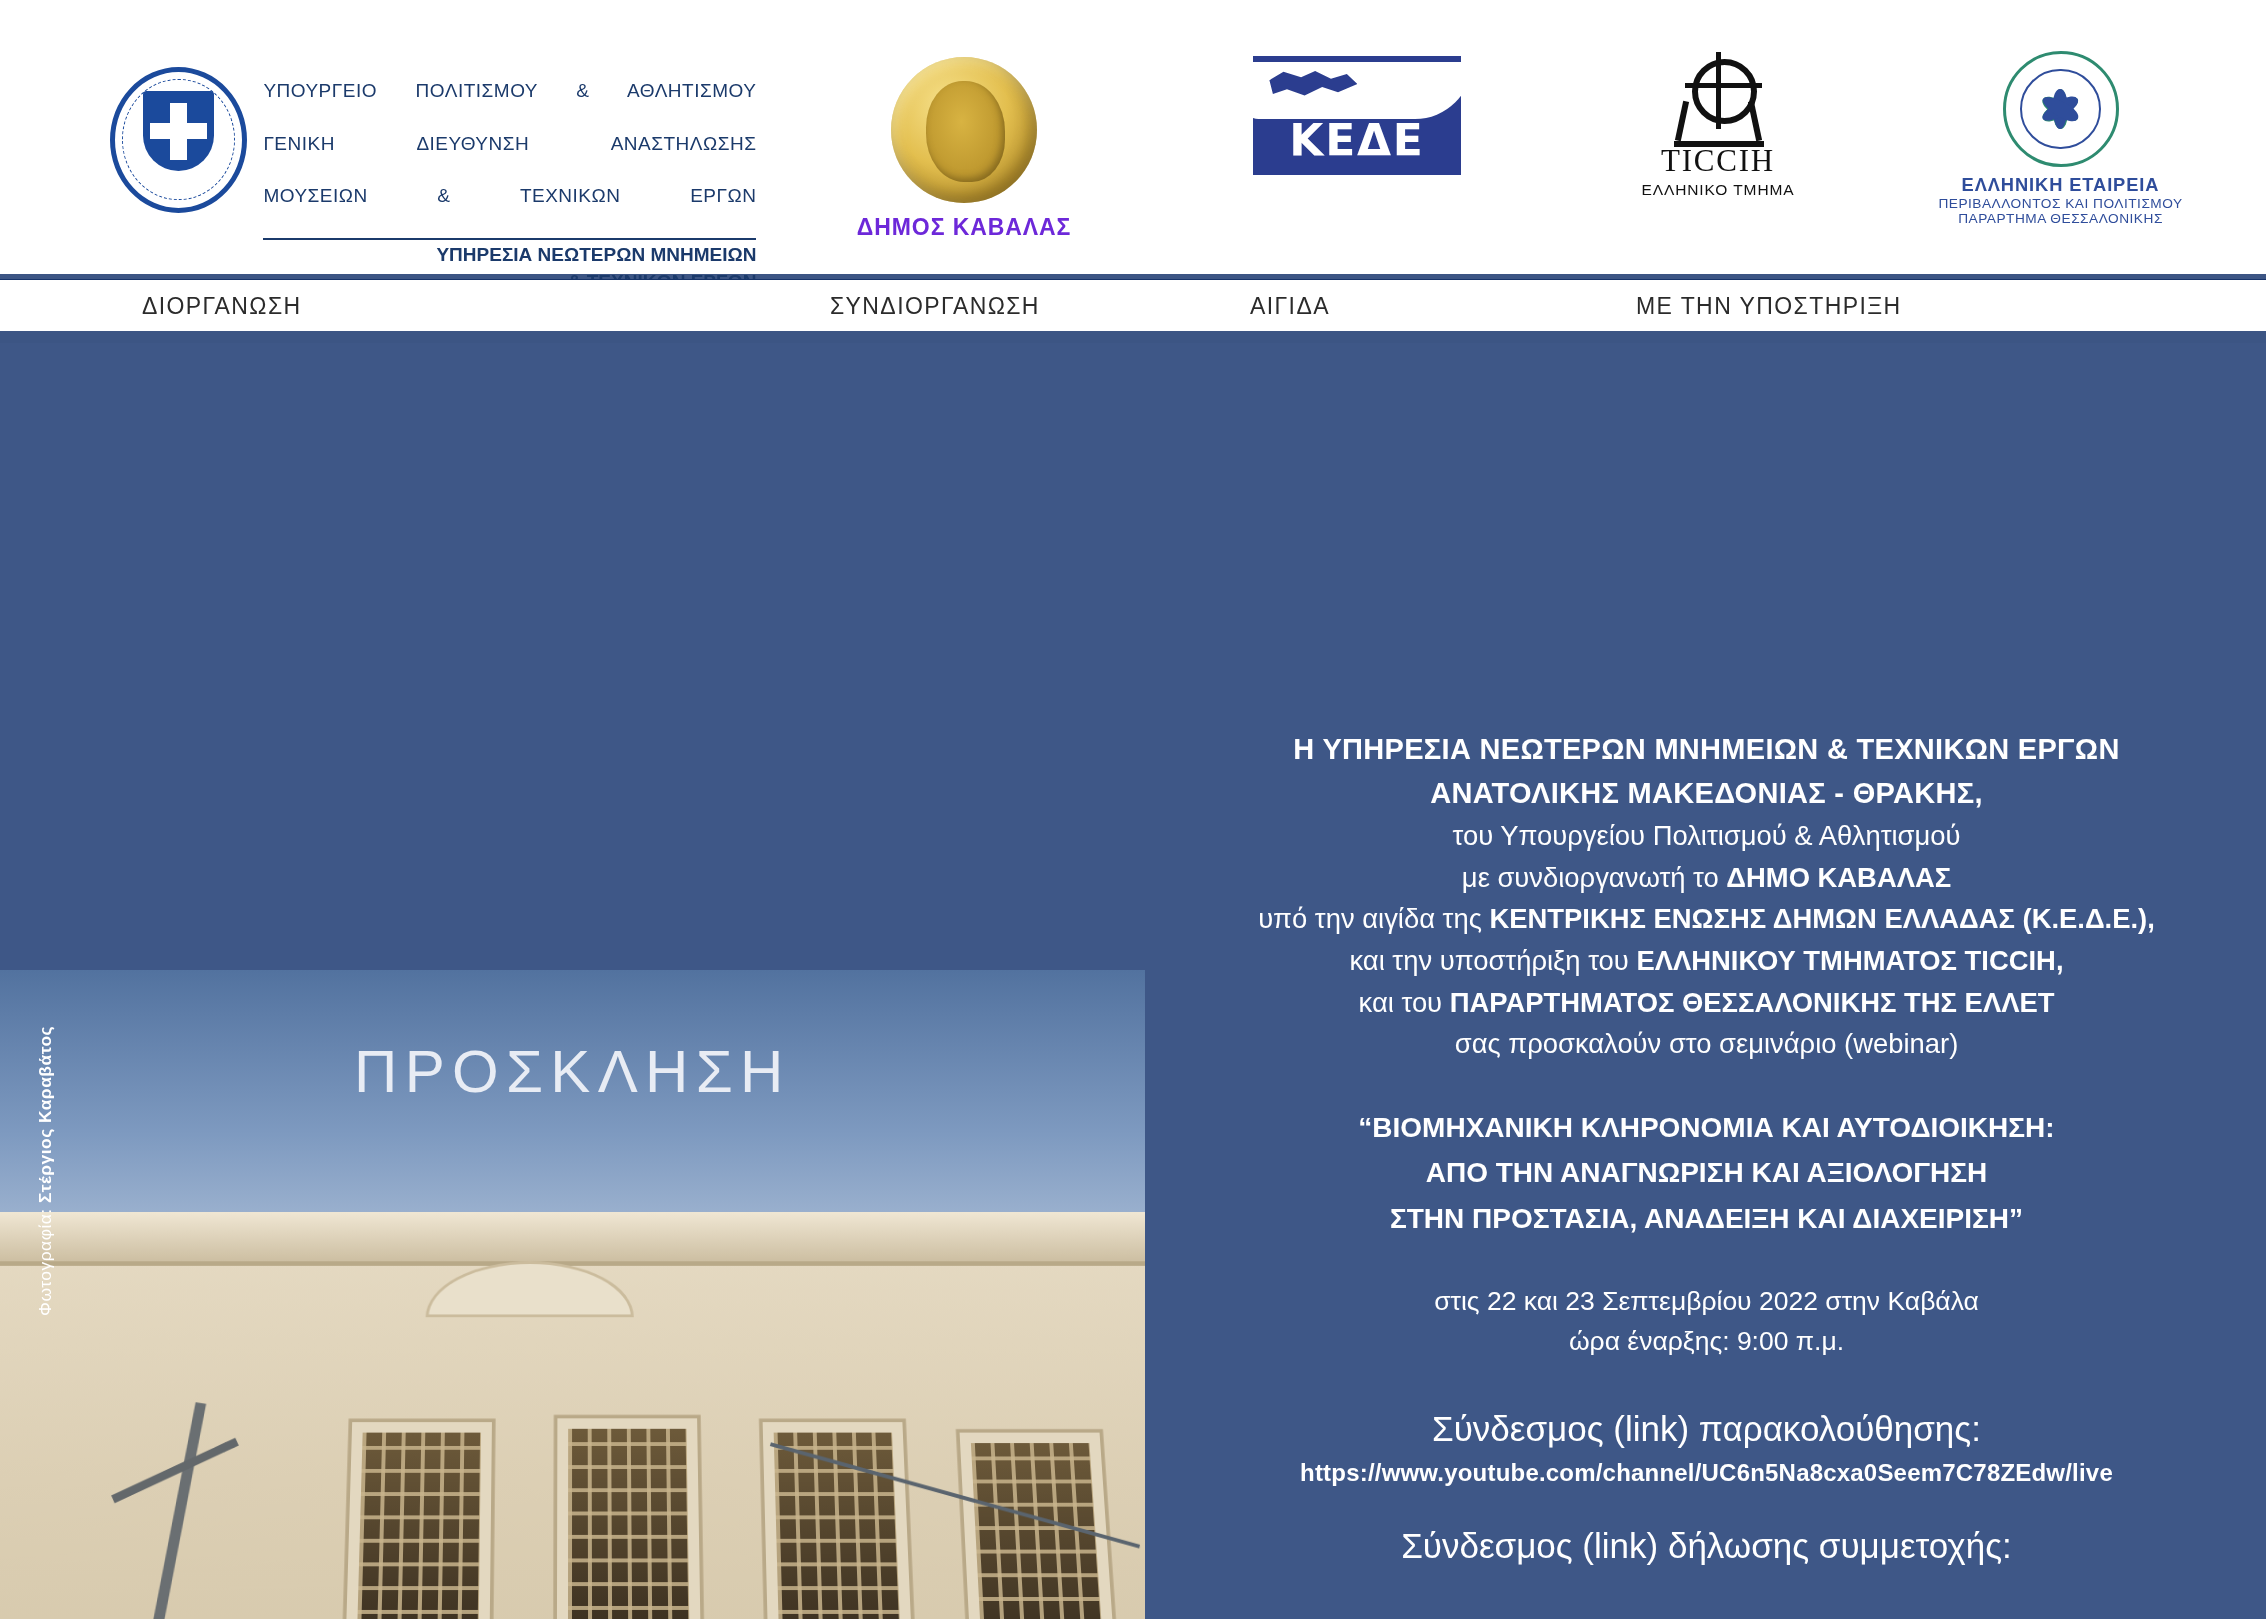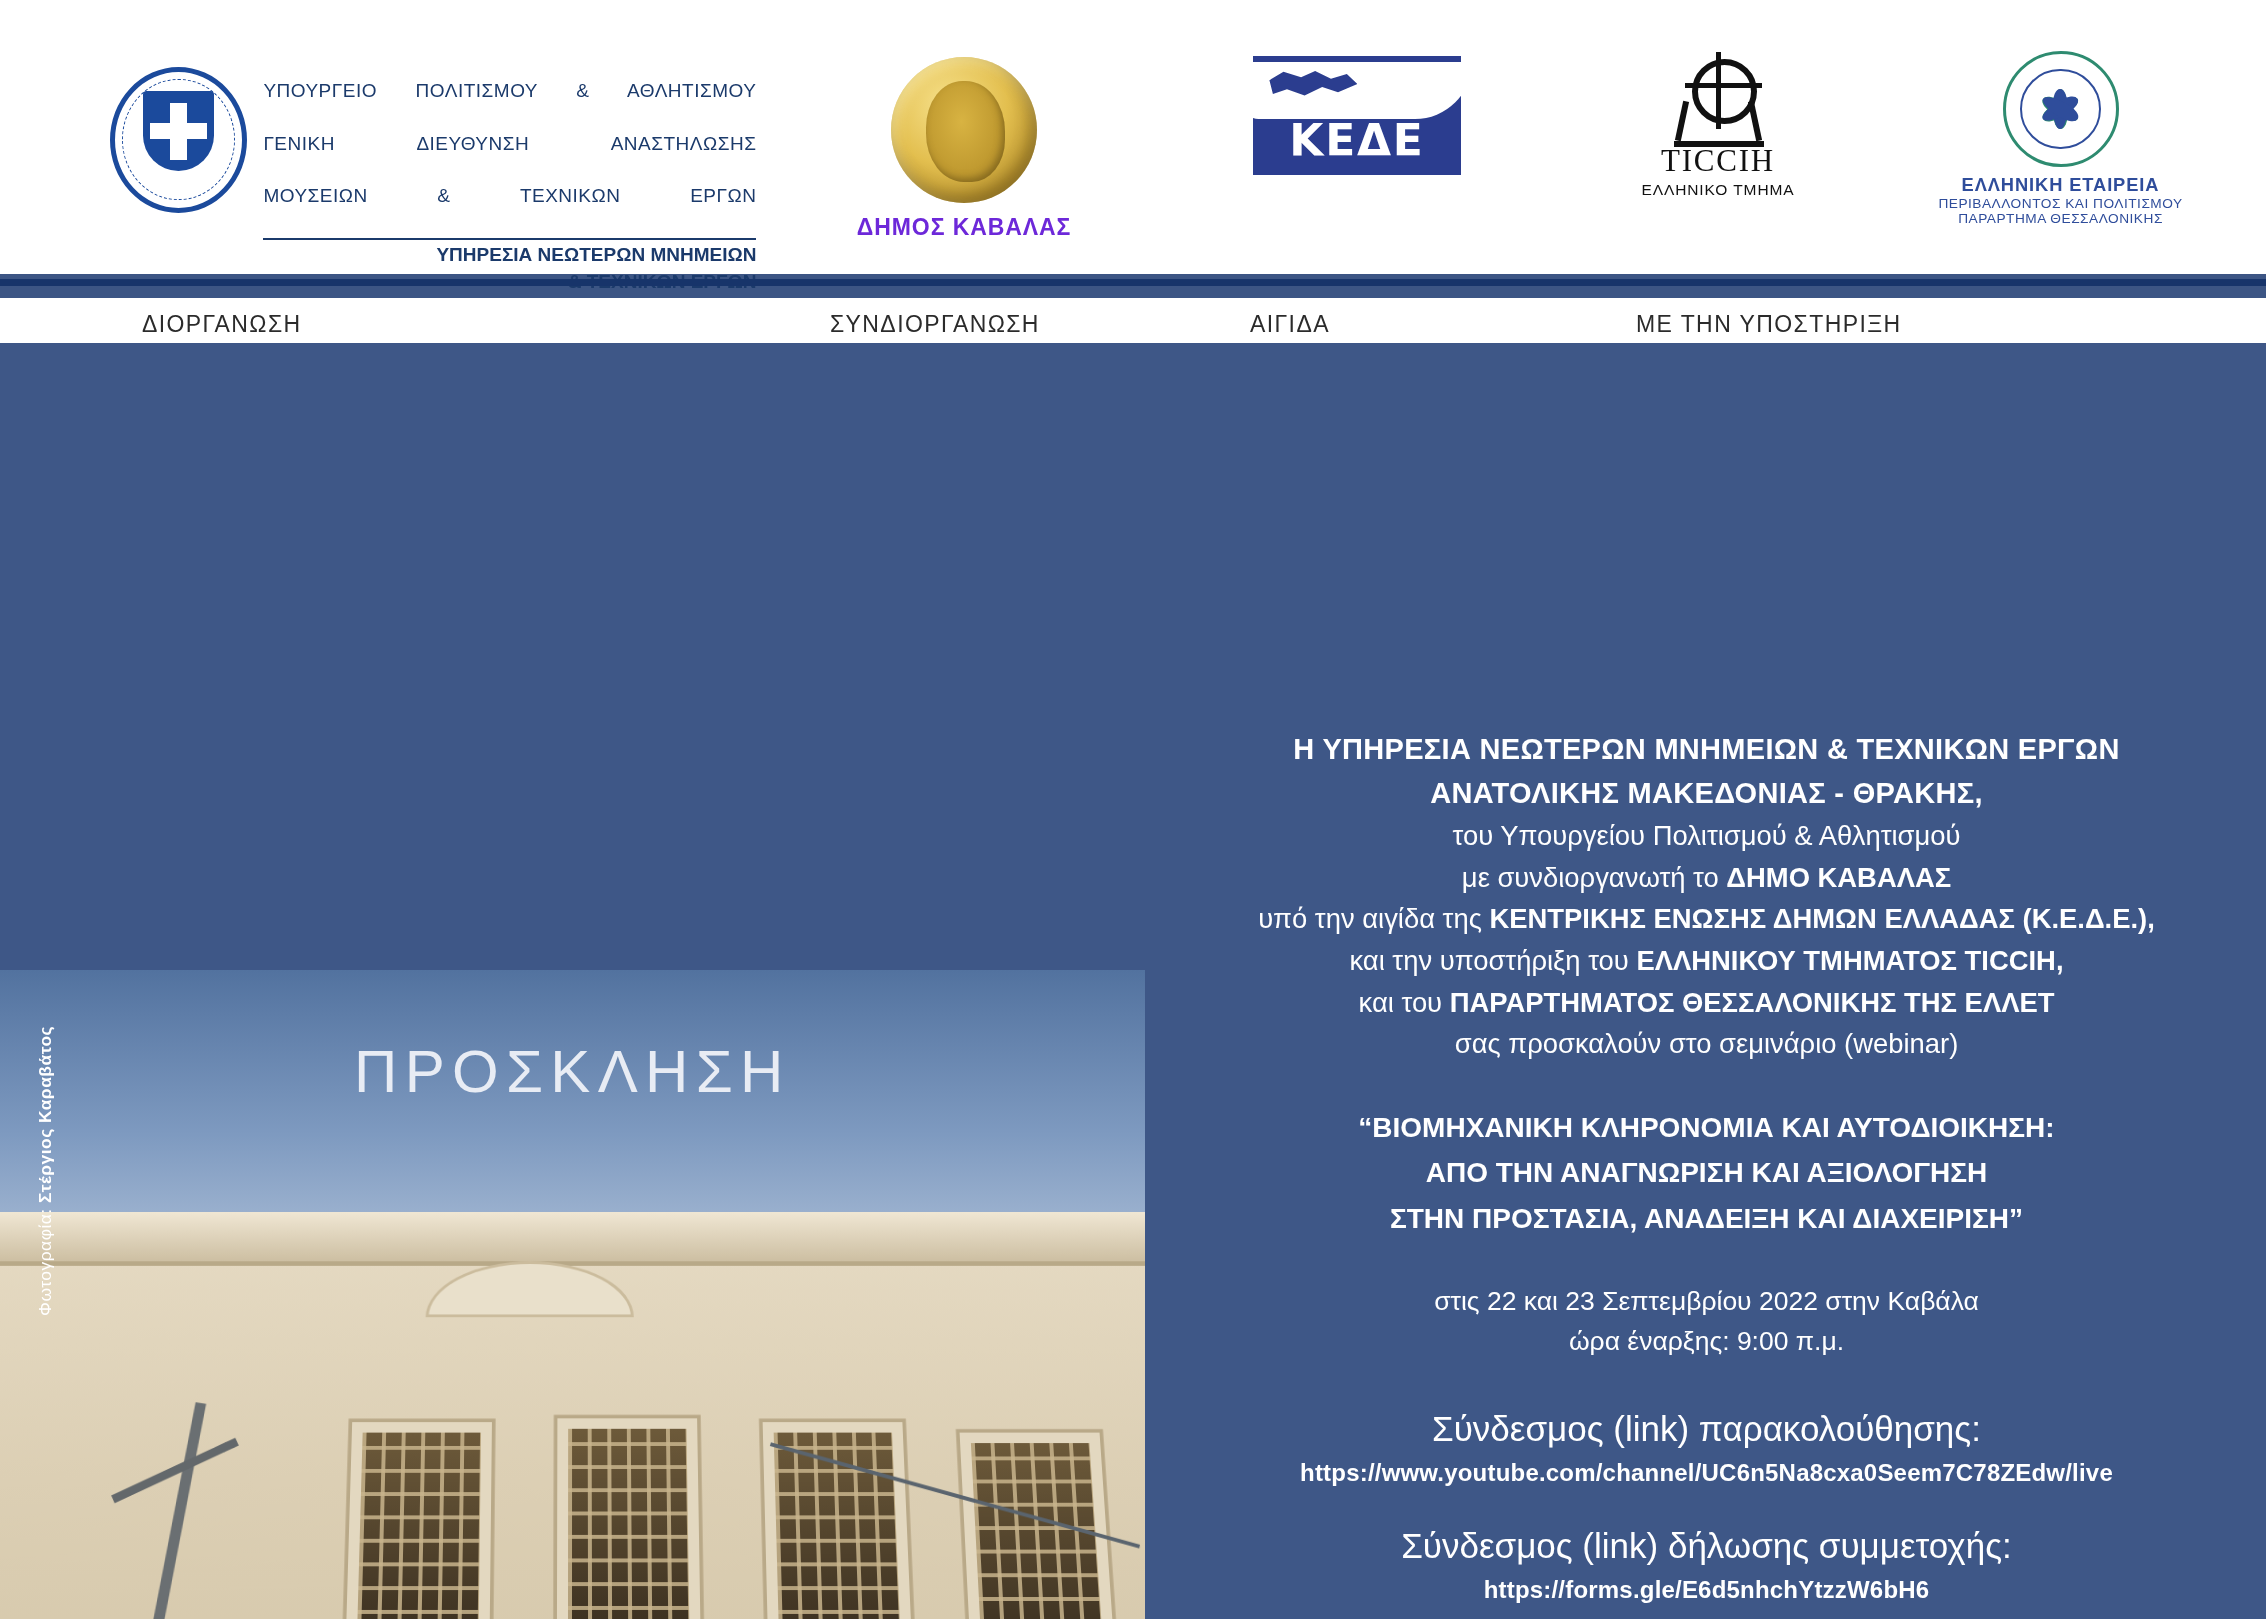--- a/index.html
+++ b/index.html
@@ -140,21 +140,21 @@
   .ellet-leaf.l4 { transform:rotate(180deg); background:#2f4d9b; }
   .ellet-leaf.l5 { transform:rotate(240deg); background:#2f4d9b; }
   .ellet-leaf.l6 { transform:rotate(300deg); background:#2f4d9b; }
   .ellet-t1 { margin-top:7.3px; font-size:18.3px; font-weight:bold; color:#2f4d9b; letter-spacing:0.9px; }
   .ellet-t2 { font-size:13.7px; color:#2f4d9b; letter-spacing:0.5px; }
   .ellet-t3 { font-size:13.7px; color:#2f4d9b; letter-spacing:0.5px; }
 
   
   .bar-line { position:absolute; left:0; top:279px; width:2266px; height:7.3px; background:#17346a; }
   .roles {
-    position:absolute; left:0; top:298px; width:2266px; height:58px; background:#ffffff;
+    position:absolute; left:0; top:280px; width:2266px; height:51px; background:#ffffff;
   }
   .role {
     position:absolute; top:12.8px; font-size:23px; color:#2b2b2b; letter-spacing:1.4px;
   }
   .role-1 { left:142px; }
   .role-2 { left:830px; }
   .role-3 { left:1250px; }
   .role-4 { left:1636px; }
 
   
@@ -370,20 +370,19 @@
     <div class="r-line t-29">ώρα έναρξης: 9:00 π.μ.</div>
 
     <div class="gap-c"></div>
 
     <div class="r-line link-lbl">Σύνδεσμος (link) παρακολούθησης:</div>
     <div class="r-line link-url">https://www.youtube.com/channel/UC6n5Na8cxa0Seem7C78ZEdw/live</div>
 
     <div class="gap-b"></div>
 
     <div class="r-line link-lbl">Σύνδεσμος (link) δήλωσης συμμετοχής:</div>
-    <div class="r-line link-url">https://forms.gle/E6d5nhchYtzzW6bH6</div>
 
     <div class="gap-b"></div>
 
   </div>
 
 </div>
 
 
 </body></html>

